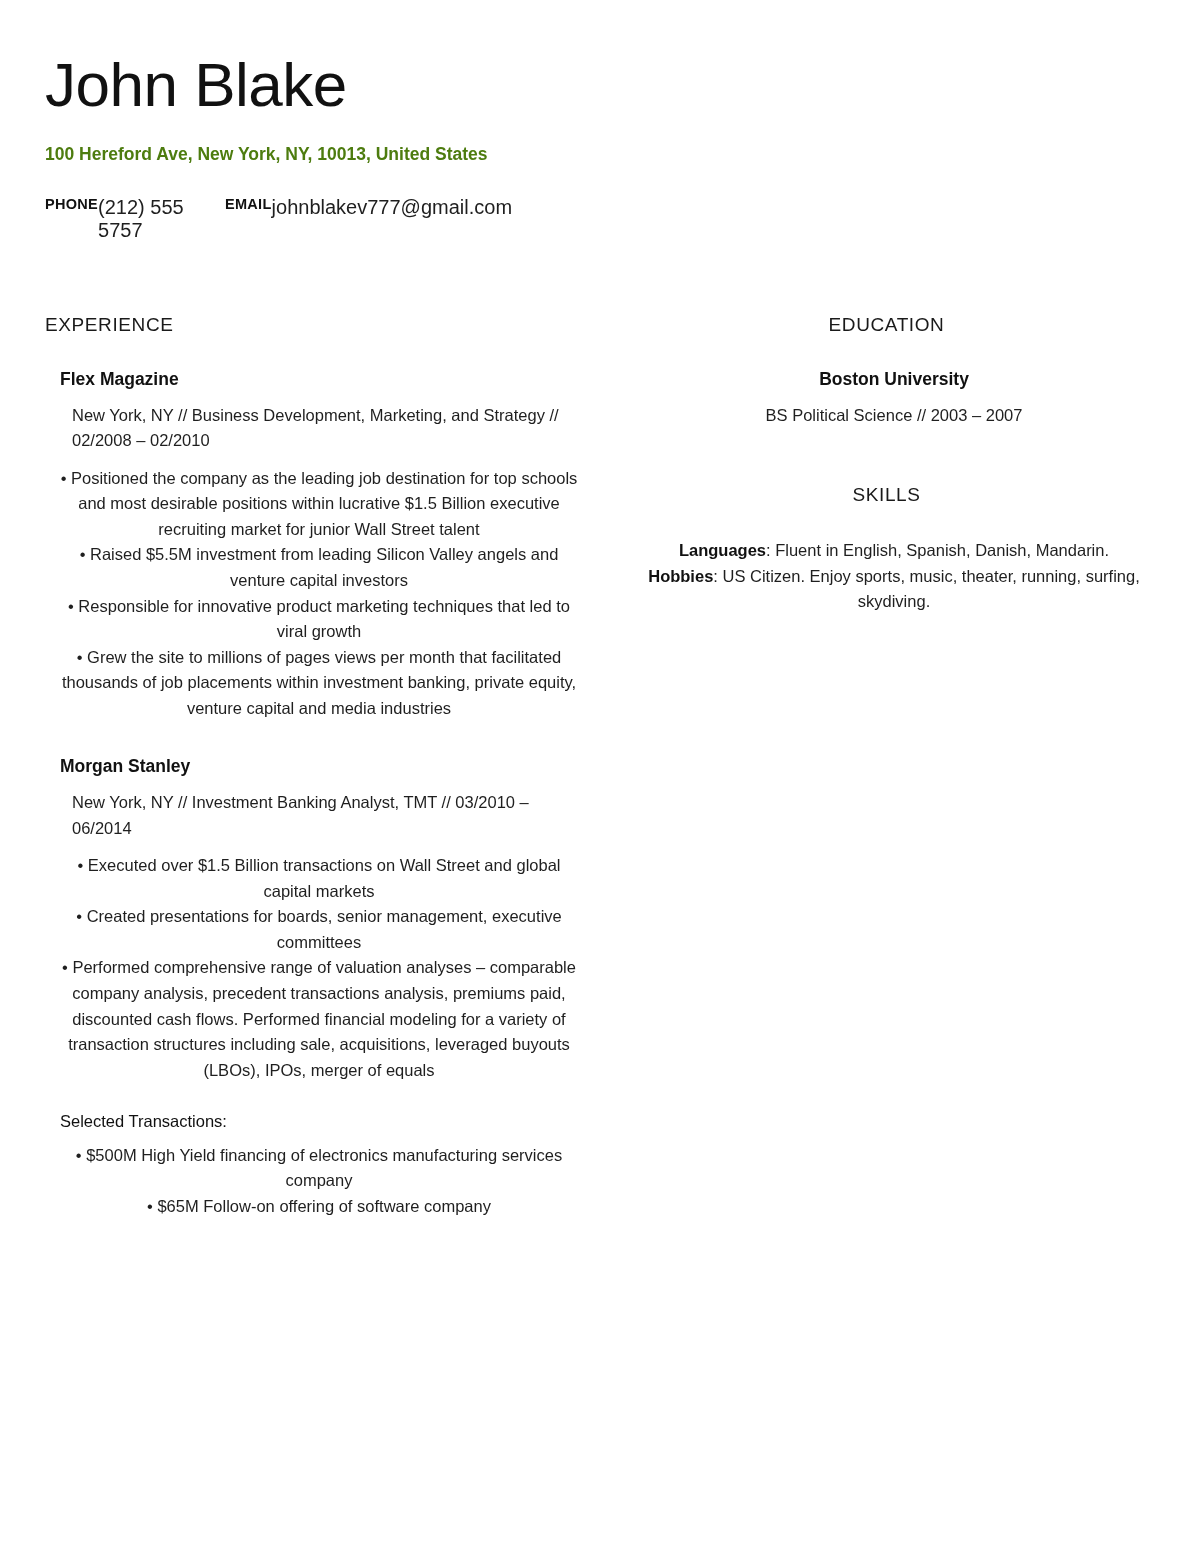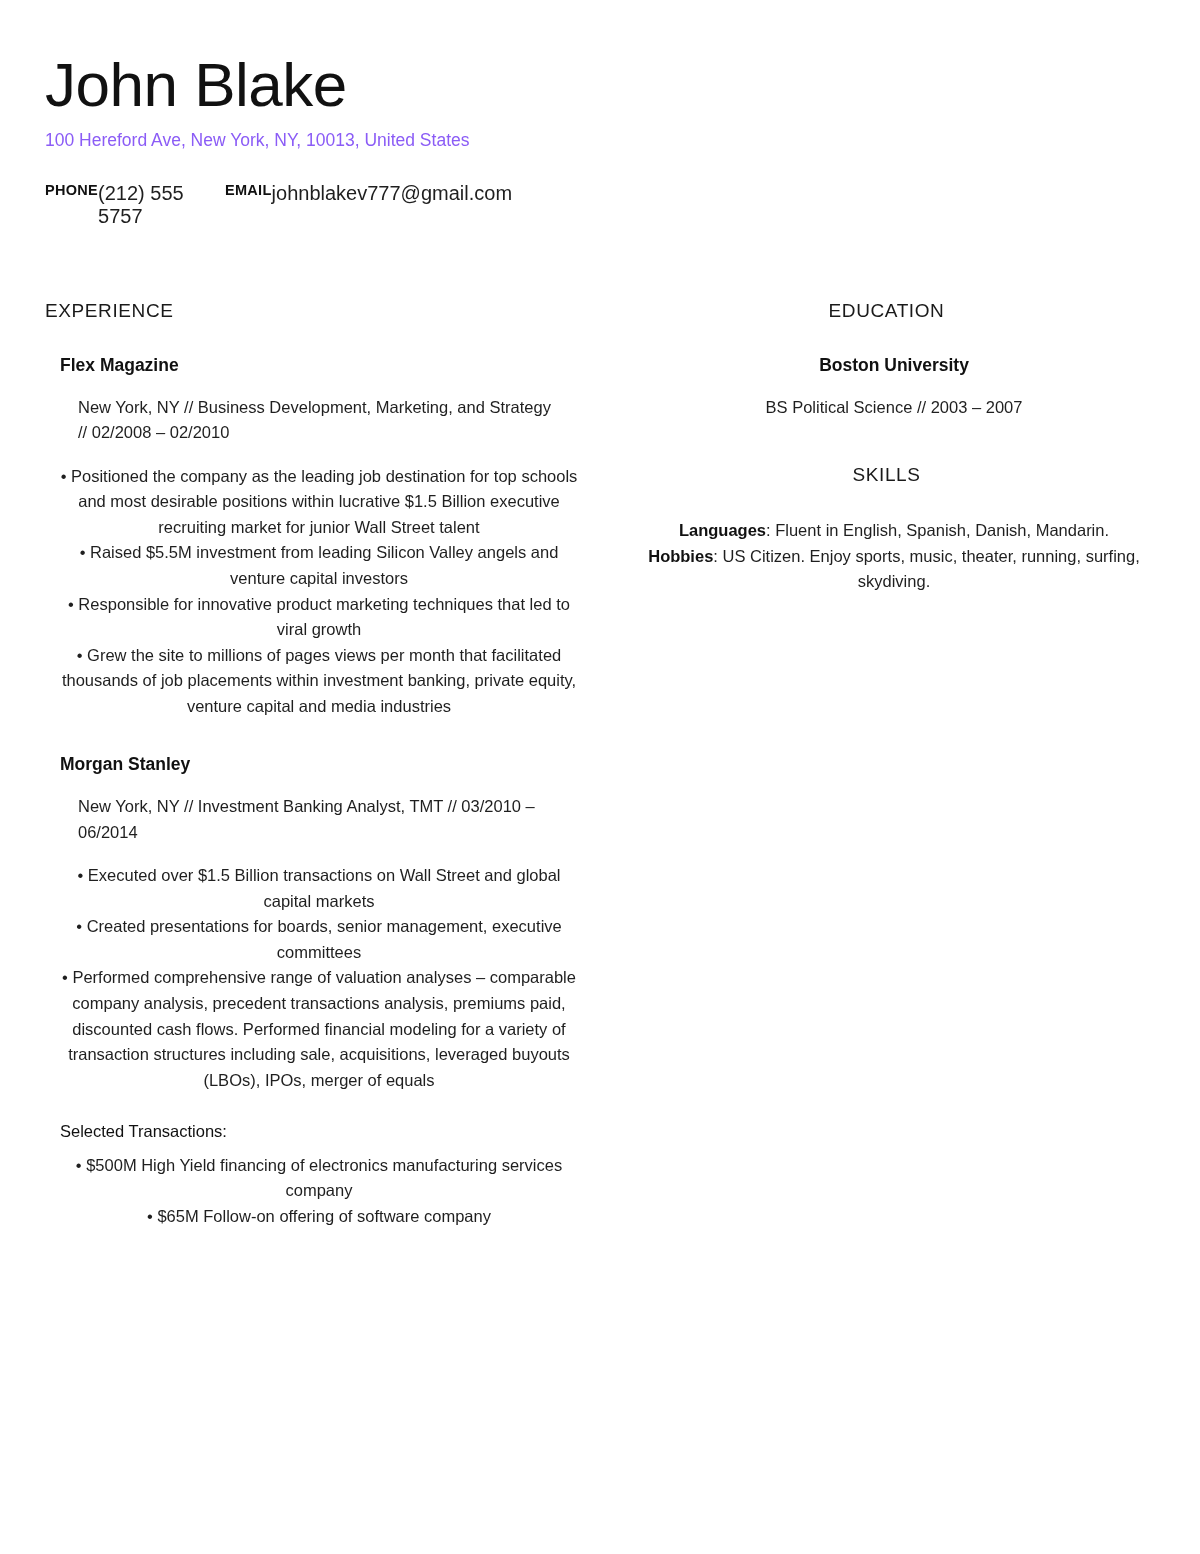--- a/index.html
+++ b/index.html
@@ -27,27 +27,27 @@
   
   .header {
     padding: 52px 45px 0 45px;
   }
   .full-name {
     font-size: 62px;
     font-weight: 400;
     line-height: 1.05;
     letter-spacing: -0.5px;
     color: #111111;
-    margin: 0 0 12px 0;
+    margin: 0 0 26px 0;
     white-space: nowrap;
   }
   .address {
     font-size: 17.5px;
-    font-weight: 400;
-    color: #8b5cf6;
+    font-weight: 700;
+    color: #4d7c0f;
     margin: 0 0 30px 0;
     line-height: 1.3;
   }
   .contact-row {
     display: flex;
     align-items: flex-start;
   }
   .contact-block {
     display: flex;
     flex-direction: row;
@@ -86,42 +86,42 @@
 
   .section-title {
     font-size: 19px;
     font-weight: 400;
     letter-spacing: 0.6px;
     color: #1a1a1a;
     margin: 0 0 32px 0;
     text-transform: none;
   }
   .section + .section {
-    margin-top: 44px;
+    margin-top: 56px;
   }
   .section-body {
     padding-left: 15px;
   }
 
   .entry + .entry {
     margin-top: 34px;
   }
   .entry-title {
     font-size: 17.5px;
     font-weight: 700;
     color: #111111;
     margin: 0 0 6px 0;
     line-height: 1.3;
   }
   .entry-meta {
     font-size: 16.5px;
     font-weight: 400;
     color: #1f1f1f;
     line-height: 1.55;
-    margin: 18px;
+    margin: 12px;
   }
   .entry-bullets {
     margin: 8px 0 0 0;
     padding: 0;
     list-style: none;
     text-align: center;
   }
   .entry-bullets li {
     font-size: 16.5px;
     font-weight: 400;

